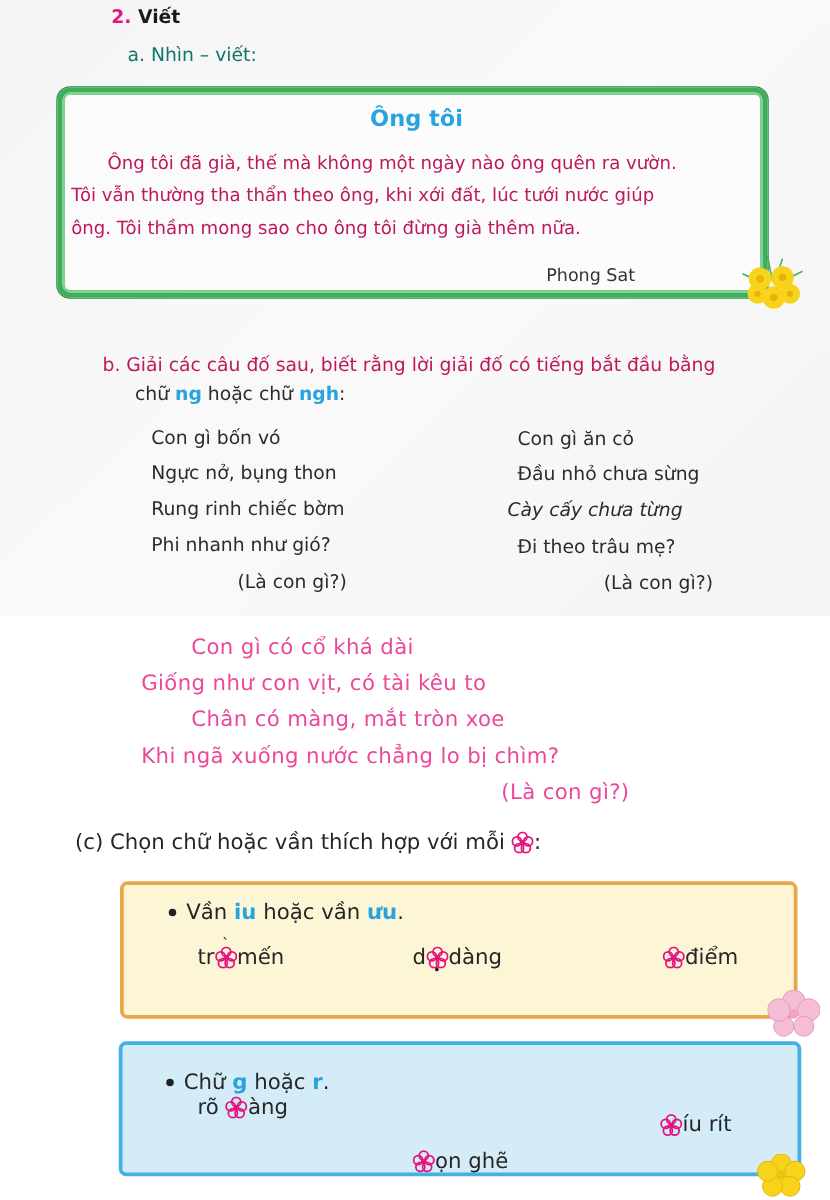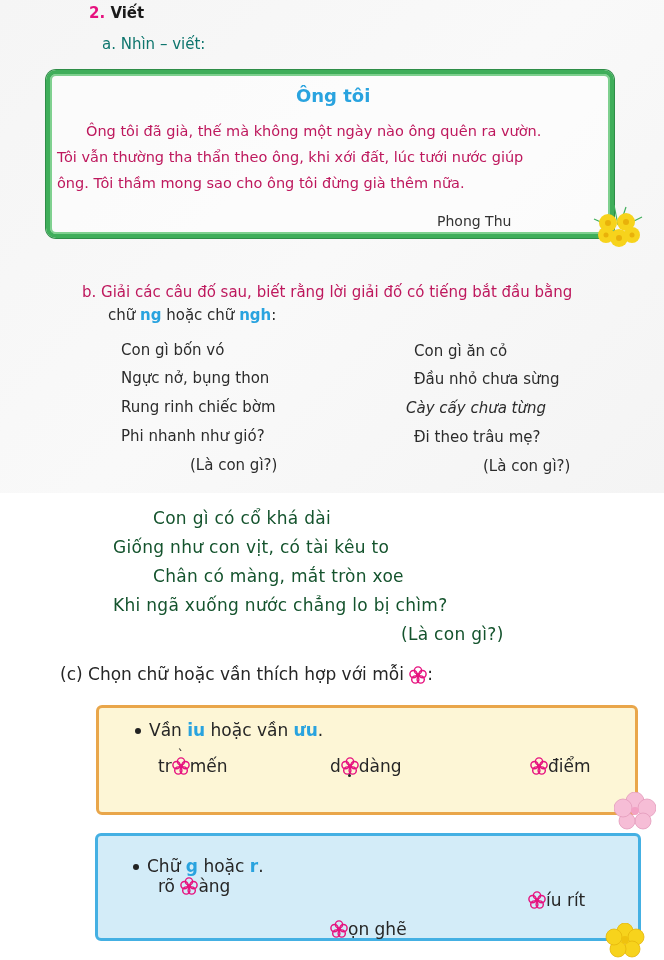--- a/index.html
+++ b/index.html
@@ -35,21 +35,21 @@
   .author { left: 437px; top: 213px; font-size: 14px; color: #333; }
 
   .flower-yellow-1 { position: absolute; left: 592px; top: 205px; width: 52px; height: 42px; }
 
   .sub-b { left: 82px; top: 283px; font-size: 15px; color: #be185d; }
   .sub-b2 { left: 108px; top: 306px; font-size: 15px; color: #2b2b2b; }
   .blue { color: #29a3df; font-weight: bold; }
 
   .riddle { font-size: 15px; color: #2b2b2b; }
 
-  .riddle2 { font-size: 17px; color: #14532d; letter-spacing: 0.3px; }
+  .riddle2 { font-size: 17px; color: #ec4899; letter-spacing: 0.3px; }
 
   .sub-c { left: 60px; top: 664px; font-size: 17px; color: #262626; }
 
   .box-yellow {
     position: absolute; left: 96px; top: 705px; width: 542px; height: 110px;
     background: #fdf6d6; border: 3px solid #e9a64a; border-radius: 6px;
   }
   .box-blue {
     position: absolute; left: 95px; top: 833px; width: 546px; height: 108px;
     background: #d3ecf8; border: 3px solid #44b0e3; border-radius: 6px;
@@ -77,21 +77,21 @@
   <span class="num">2.</span>
   <span>Viết</span>
 </div>
 <div class="abs sub-a">a. Nhìn – viết:</div>
 
 <div class="passage-box"></div>
 <div class="abs passage-title">Ông tôi</div>
 <div class="abs passage-line" style="left:86px; top:123px;">Ông tôi đã già, thế mà không một ngày nào ông quên ra vườn.</div>
 <div class="abs passage-line" style="left:57px; top:149px;">Tôi vẫn thường tha thẩn theo ông, khi xới đất, lúc tưới nước giúp</div>
 <div class="abs passage-line" style="left:57px; top:175px;">ông. Tôi thầm mong sao cho ông tôi đừng già thêm nữa.</div>
-<div class="abs author">Phong Thu</div>
+<div class="abs author">Phong Sat</div>
 
 <svg class="flower-yellow-1" viewBox="0 0 52 42">
   <g stroke="#3fae5a" stroke-width="1.2">
     <line x1="26" y1="20" x2="22" y2="0"></line>
       <line x1="28" y1="20" x2="34" y2="2"></line>
     <line x1="30" y1="22" x2="50" y2="12"></line>
       <line x1="20" y1="22" x2="2" y2="14"></line>
   </g>
   <g fill="#f7d31c">
     <circle cx="16" cy="18" r="9"></circle>

